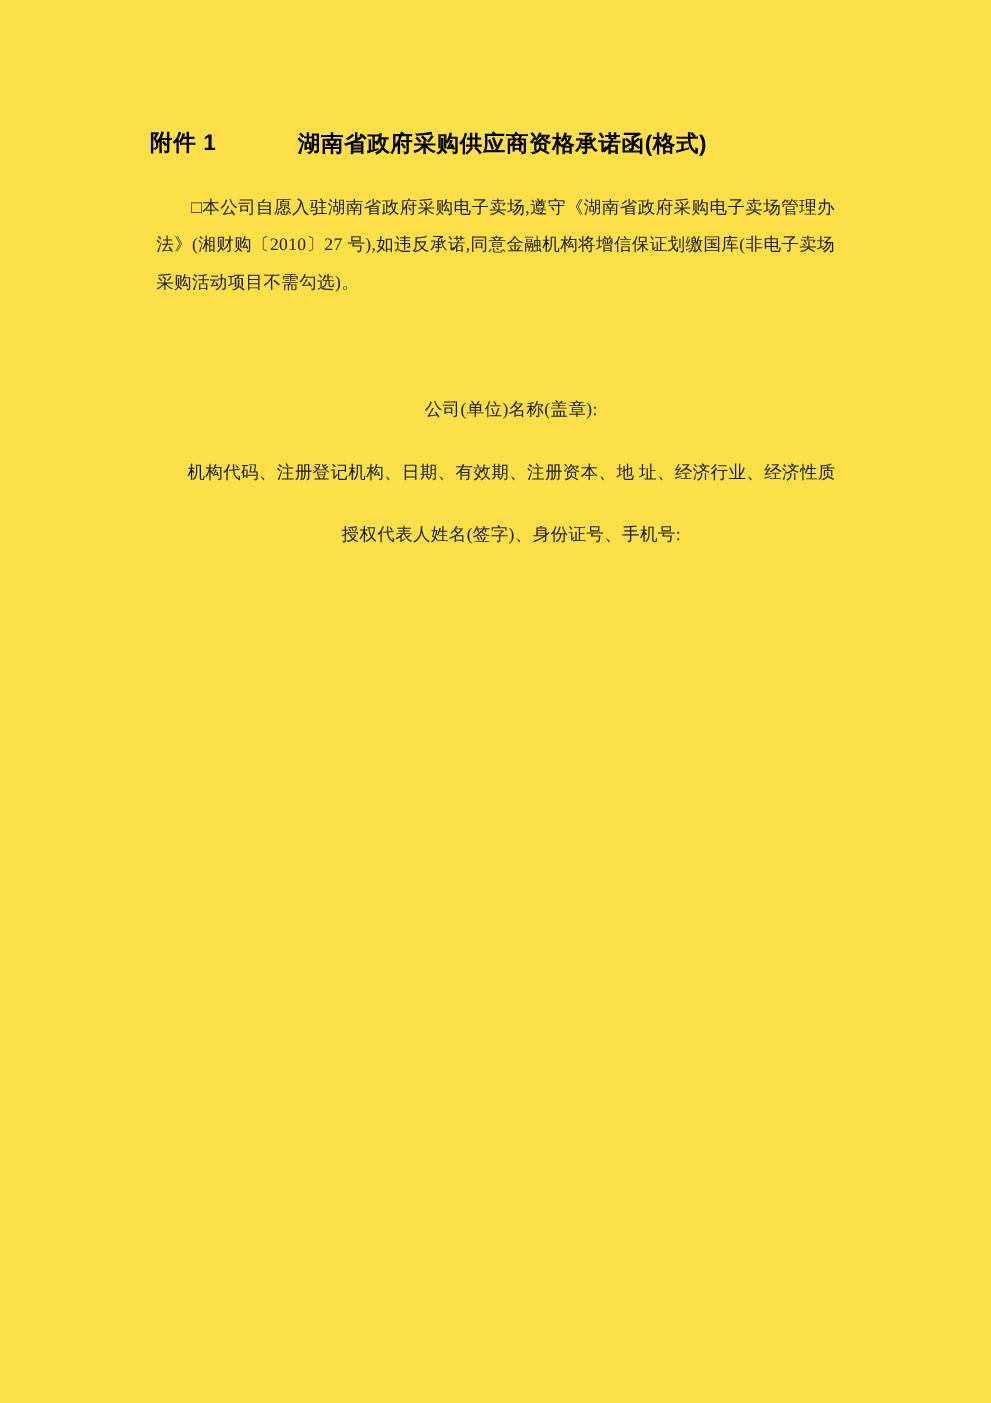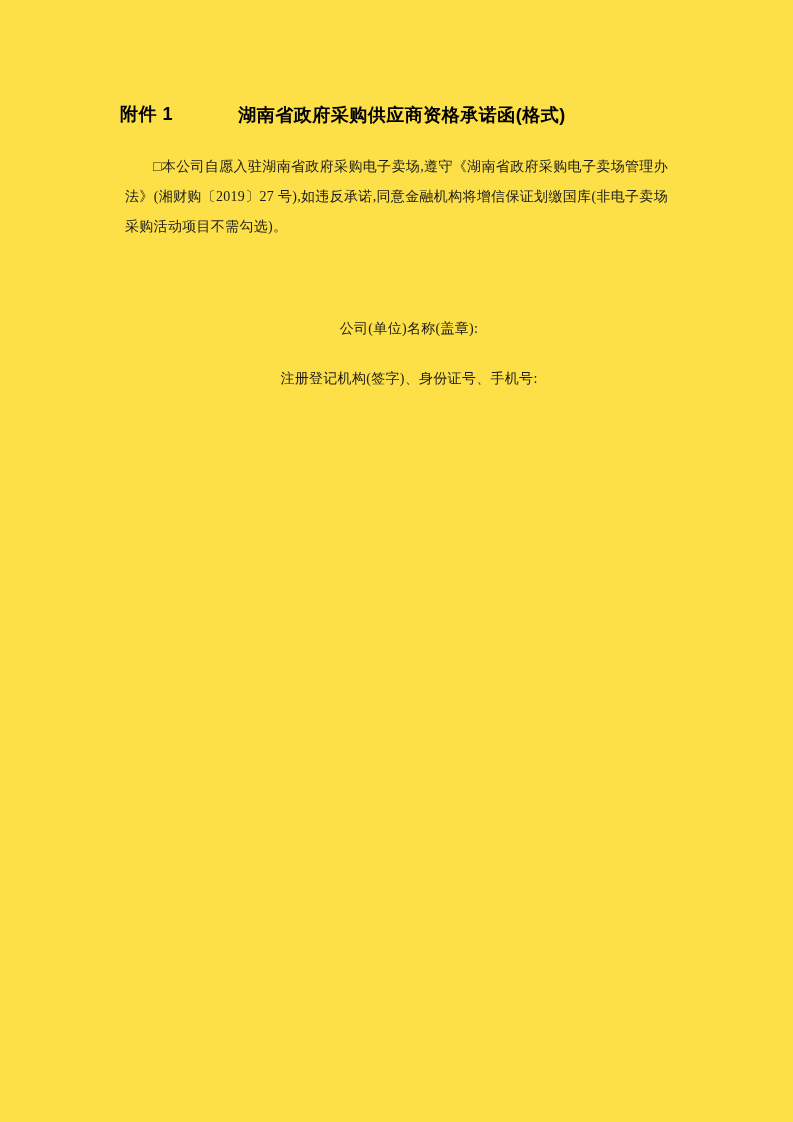--- a/index.html
+++ b/index.html
@@ -78,21 +78,22 @@
 <div class="page">
   <div class="content">
 
     <div class="title-row">
       <span class="attachment-label">附件 1</span>
       <h1 class="doc-title">湖南省政府采购供应商资格承诺函(格式)</h1>
     </div>
 
 
 
-    <p class="body-para para-e-marketplace">□本公司自愿入驻湖南省政府采购电子卖场,遵守《湖南省政府采购电子卖场管理办法》(湘财购〔2019〕27 号),如违反承诺,同意金融机构将增信保证划缴国库(非电子卖场采购活动项目不需勾选)。</p>
+    <p class="body-para para-e-marketplace">□本公司自愿入驻湖南省政府采购电子卖场,遵守《湖南省政府采购电子卖场管理办法》(湘财购〔2010〕27 号),如违反承诺,同意金融机构将增信保证划缴国库(非电子卖场采购活动项目不需勾选)。</p>
 
     <div class="signature-block">
       <p class="sig-line">公司(单位)名称(盖章):</p>
-      <p class="sig-line">注册登记机构(签字)、身份证号、手机号:</p>
+      <p class="sig-line">机构代码、注册登记机构、日期、有效期、注册资本、地 址、经济行业、经济性质</p>
+      <p class="sig-line">授权代表人姓名(签字)、身份证号、手机号:</p>
     </div>
 
   </div>
 </div>
 
 </body></html>

